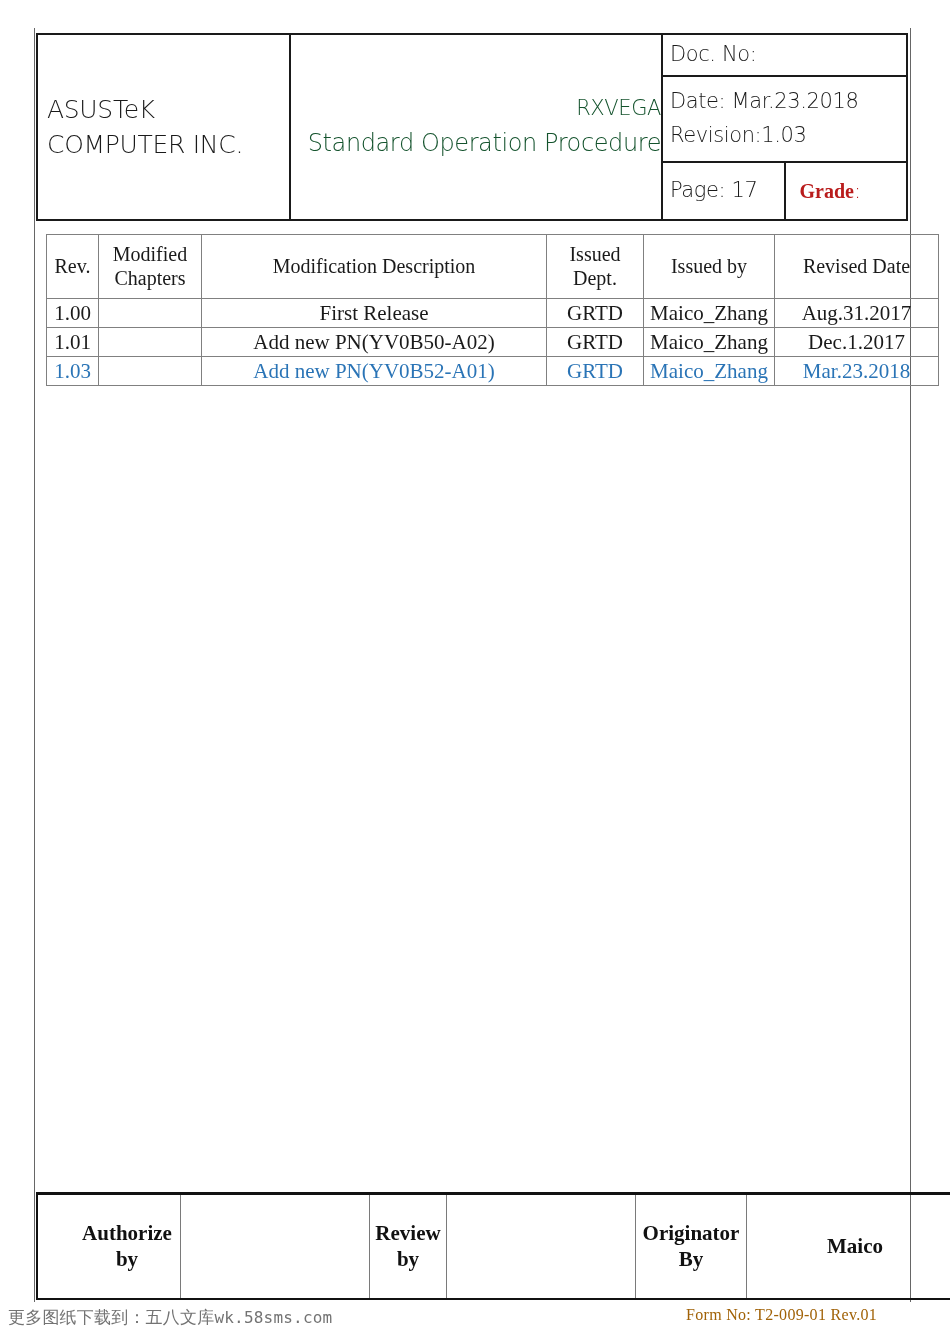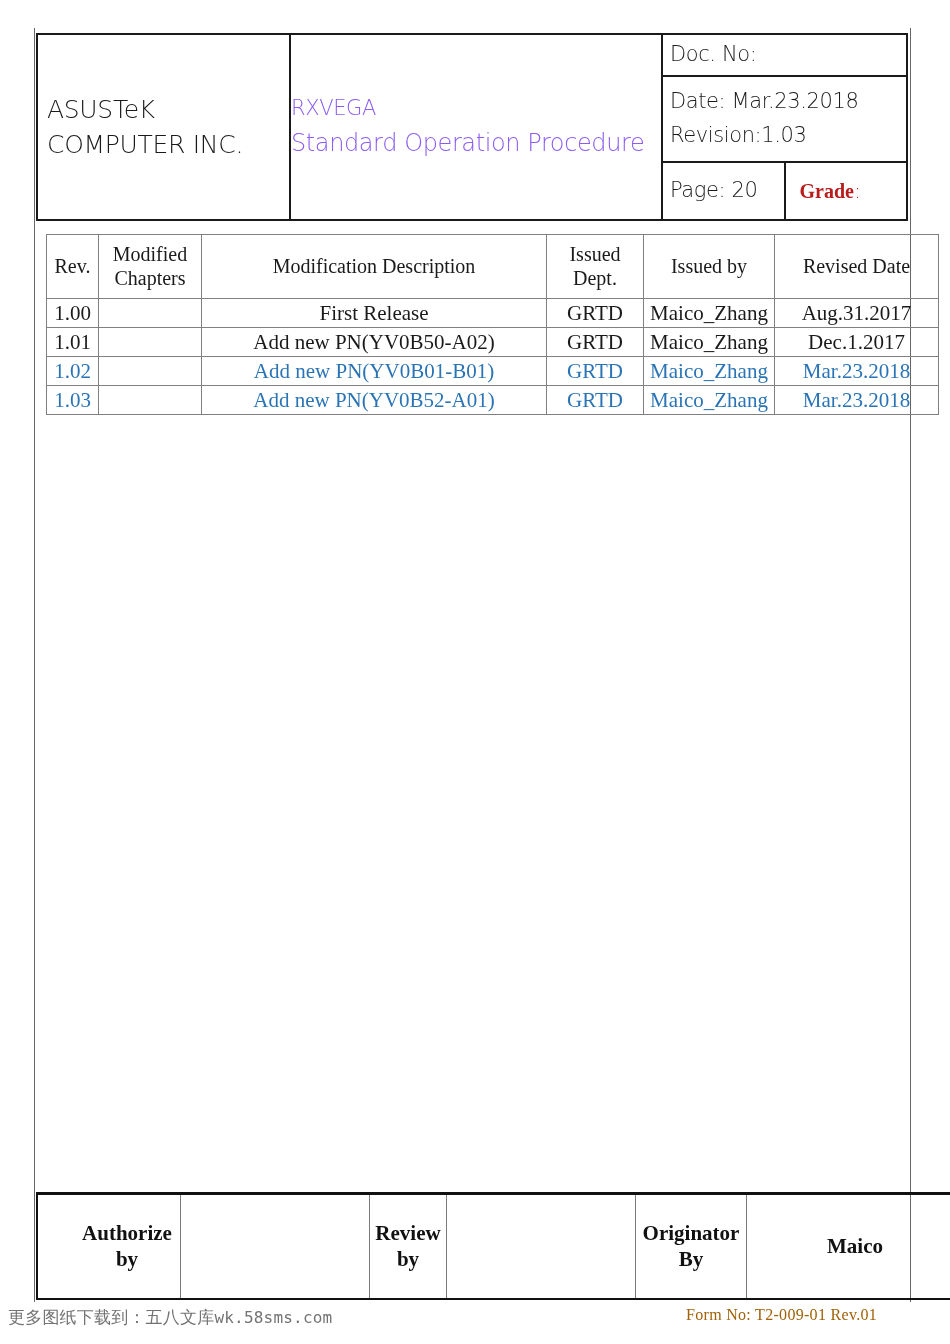--- a/index.html
+++ b/index.html
@@ -51,23 +51,23 @@
     letter-spacing: -0.3px;
     padding-left: 9px !important;
     color: #1a1a1a;
     border-radius: 8px;
   }
   .hdr-title {
     font-family: "DejaVu Sans", "Liberation Sans", sans-serif;
     font-weight: 300;
     font-size: 24px;
     line-height: 1.5;
-    text-align: left;
+    text-align: right;
     letter-spacing: -0.4px;
-    color: #8b5cf6;
+    color: #14532d;
   }
   .hdr-title .line1 { font-size: 21px; }
   .hdr-meta {
     font-family: "DejaVu Sans", "Liberation Sans", sans-serif;
     font-weight: 300;
     font-size: 21px;
     line-height: 1.6;
     letter-spacing: -0.4px;
     padding-left: 7px !important;
     color: #1a1a1a;
@@ -204,21 +204,21 @@
     </td>
   </tr>
   <tr>
     <td class="hdr-meta" colspan="2" style="height:84px;">
       <div>Date: Mar.23.2018</div>
       <div>Revision:1.03</div>
     </td>
   </tr>
   <tr>
     <td class="hdr-meta" style="width:148px;height:56px;">
-      <span>Page: 20</span>
+      <span>Page: 17</span>
     </td>
     <td class="hdr-grade" style="width:112px;">
       <b>Grade</b><span>:</span>
     </td>
   </tr>
 </tbody>
   </table>
 
 <table id="rev-table">
   <thead>
@@ -256,28 +256,20 @@
     </tr>
     <tr>
       <td>1.01</td>
       <td></td>
       <td>Add new PN(YV0B50-A02)</td>
       <td>GRTD</td>
       <td>Maico_Zhang</td>
       <td>Dec.1.2017</td>
     </tr>
     <tr class="hl">
-      <td>1.02</td>
-      <td></td>
-      <td>Add new PN(YV0B01-B01)</td>
-      <td>GRTD</td>
-      <td>Maico_Zhang</td>
-      <td>Mar.23.2018</td>
-    </tr>
-    <tr class="hl">
       <td>1.03</td>
       <td></td>
       <td>Add new PN(YV0B52-A01)</td>
       <td>GRTD</td>
       <td>Maico_Zhang</td>
       <td>Mar.23.2018</td>
     </tr>
   </tbody>
 </table>
 

